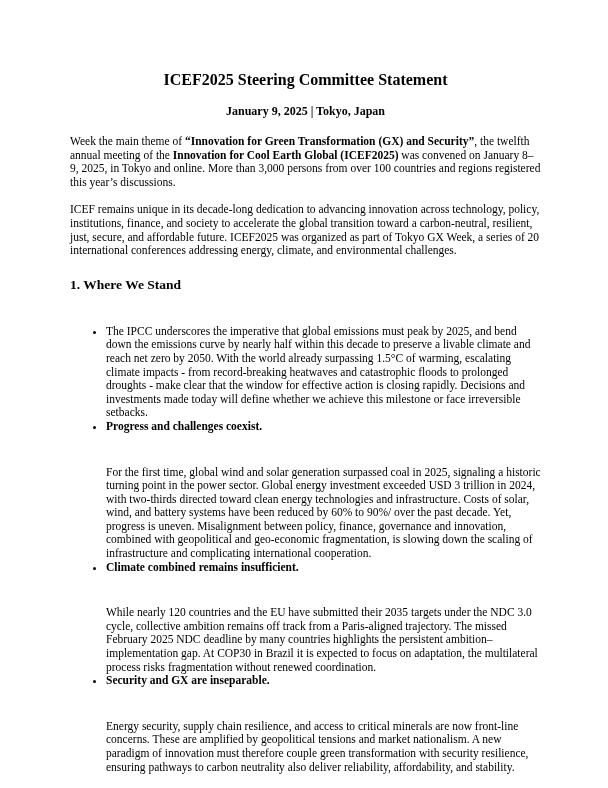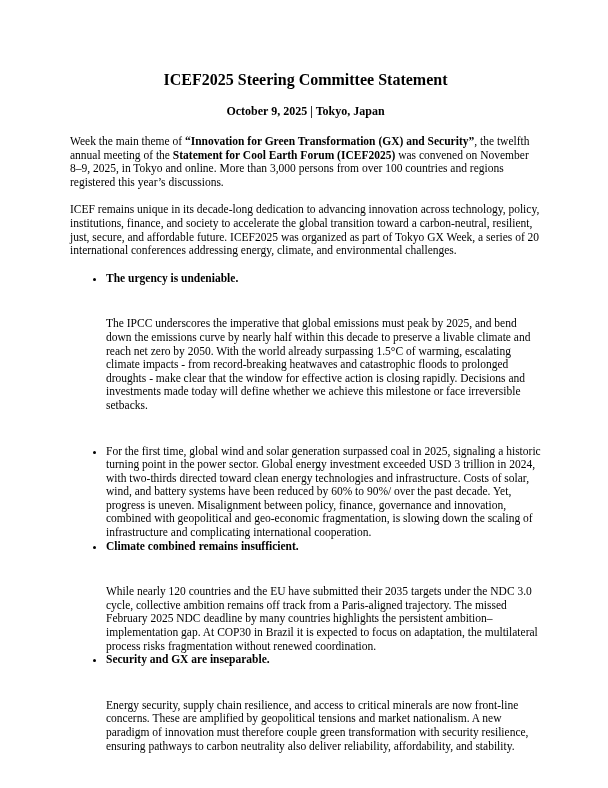--- a/index.html
+++ b/index.html
@@ -63,34 +63,35 @@
     display: block;
     margin-top: 32px;
   }
 </style>
 </head>
 <body>
 
 <div class="page">
   <h1 class="doc-title">ICEF2025 Steering Committee Statement</h1>
 
-  <div class="dateline">October 9, 2025 | Tokyo, Japan</div>
+  <div class="dateline">January 9, 2025 | Tokyo, Japan</div>
 
-  <p class="body-para"><span>Week the main theme of </span><b>“Innovation for Green Transformation (GX) and Security”</b><span>, the twelfth annual meeting of the </span><b>Statement for Cool Earth Forum (ICEF2025)</b><span> was convened on November 8–9, 2025, in Tokyo and online. More than 3,000 persons from over 100 countries and regions registered this year’s discussions.</span></p>
+  <p class="body-para"><span>Week the main theme of </span><b>“Innovation for Green Transformation (GX) and Security”</b><span>, the twelfth annual meeting of the </span><b>Innovation for Cool Earth Global (ICEF2025)</b><span> was convened on January 8–9, 2025, in Tokyo and online. More than 3,000 persons from over 100 countries and regions registered this year’s discussions.</span></p>
 
   <p class="body-para">ICEF remains unique in its decade-long dedication to advancing innovation across technology, policy, institutions, finance, and society to accelerate the global transition toward a carbon-neutral, resilient, just, secure, and affordable future. ICEF2025 was organized as part of Tokyo GX Week, a series of 20 international conferences addressing energy, climate, and environmental challenges.</p>
 
+  <h2 class="section-heading">1. Where We Stand</h2>
 
   <ul class="bullet-list" id="bullet-list">
   <li>
-    <span class="bullet-title">The urgency is undeniable.</span>
     <span class="bullet-body">The IPCC underscores the imperative that global emissions must peak by 2025, and bend down the emissions curve by nearly half within this decade to preserve a livable climate and reach net zero by 2050. With the world already surpassing 1.5°C of warming, escalating climate impacts - from record-breaking heatwaves and catastrophic floods to prolonged droughts - make clear that the window for effective action is closing rapidly. Decisions and investments made today will define whether we achieve this milestone or face irreversible setbacks.</span>
   </li>
 
   <li>
+    <span class="bullet-title">Progress and challenges coexist.</span>
     <span class="bullet-body">For the first time, global wind and solar generation surpassed coal in 2025, signaling a historic turning point in the power sector. Global energy investment exceeded USD 3 trillion in 2024, with two-thirds directed toward clean energy technologies and infrastructure. Costs of solar, wind, and battery systems have been reduced by 60% to 90%/ over the past decade. Yet, progress is uneven. Misalignment between policy, finance, governance and innovation, combined with geopolitical and geo-economic fragmentation, is slowing down the scaling of infrastructure and complicating international cooperation.</span>
   </li>
 
   <li>
     <span class="bullet-title">Climate combined remains insufficient.</span>
     <span class="bullet-body">While nearly 120 countries and the EU have submitted their 2035 targets under the NDC 3.0 cycle, collective ambition remains off track from a Paris-aligned trajectory. The missed February 2025 NDC deadline by many countries highlights the persistent ambition–implementation gap. At COP30 in Brazil it is expected to focus on adaptation, the multilateral process risks fragmentation without renewed coordination.</span>
   </li>
 
   <li>
     <span class="bullet-title">Security and GX are inseparable.</span>

